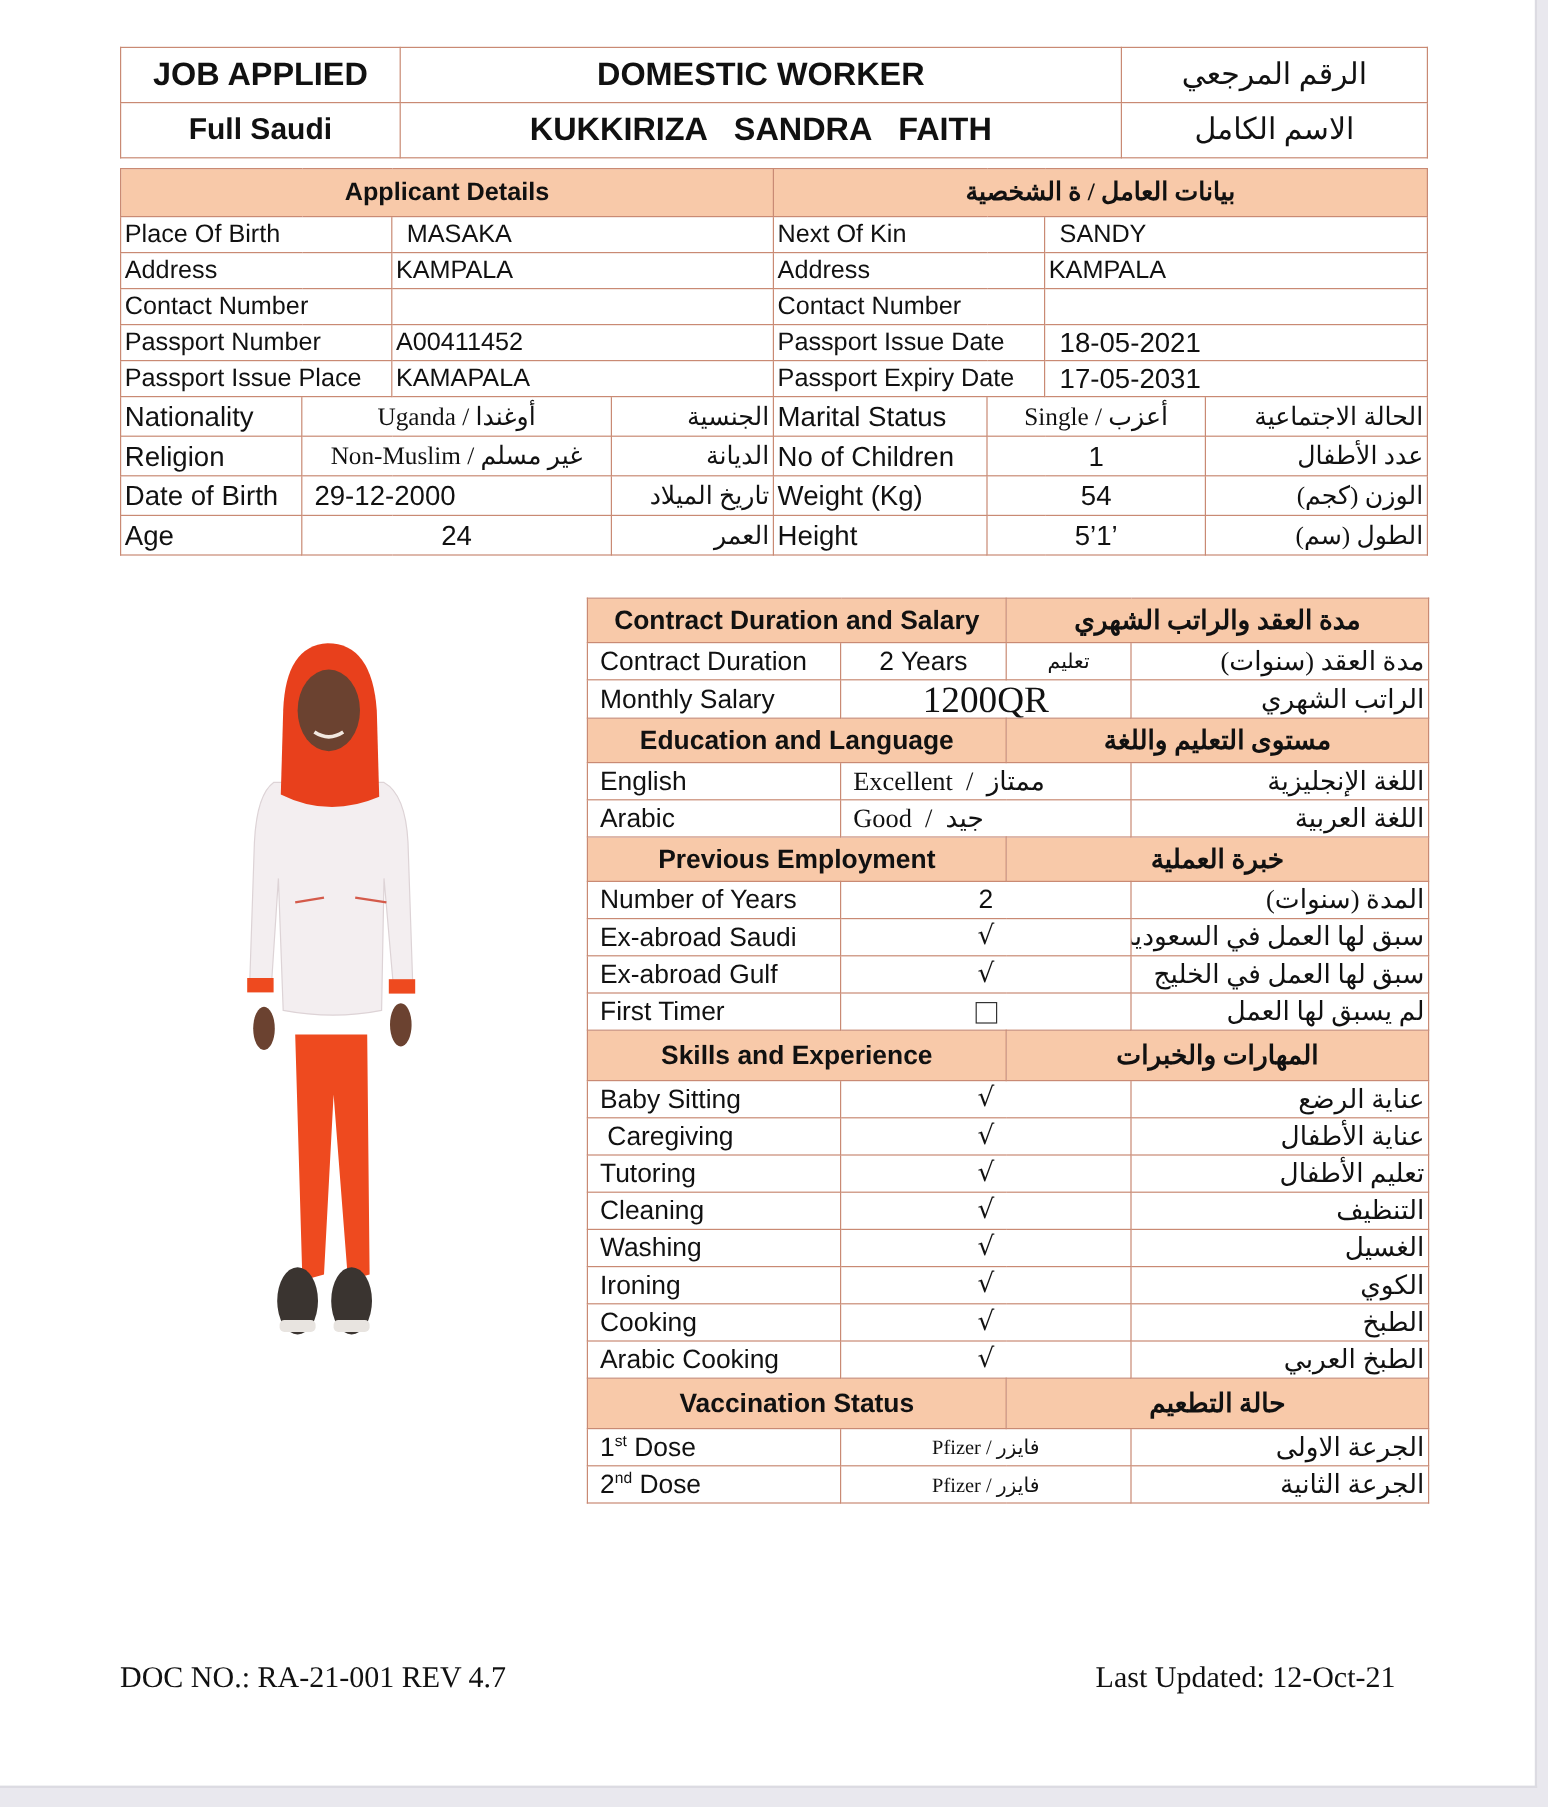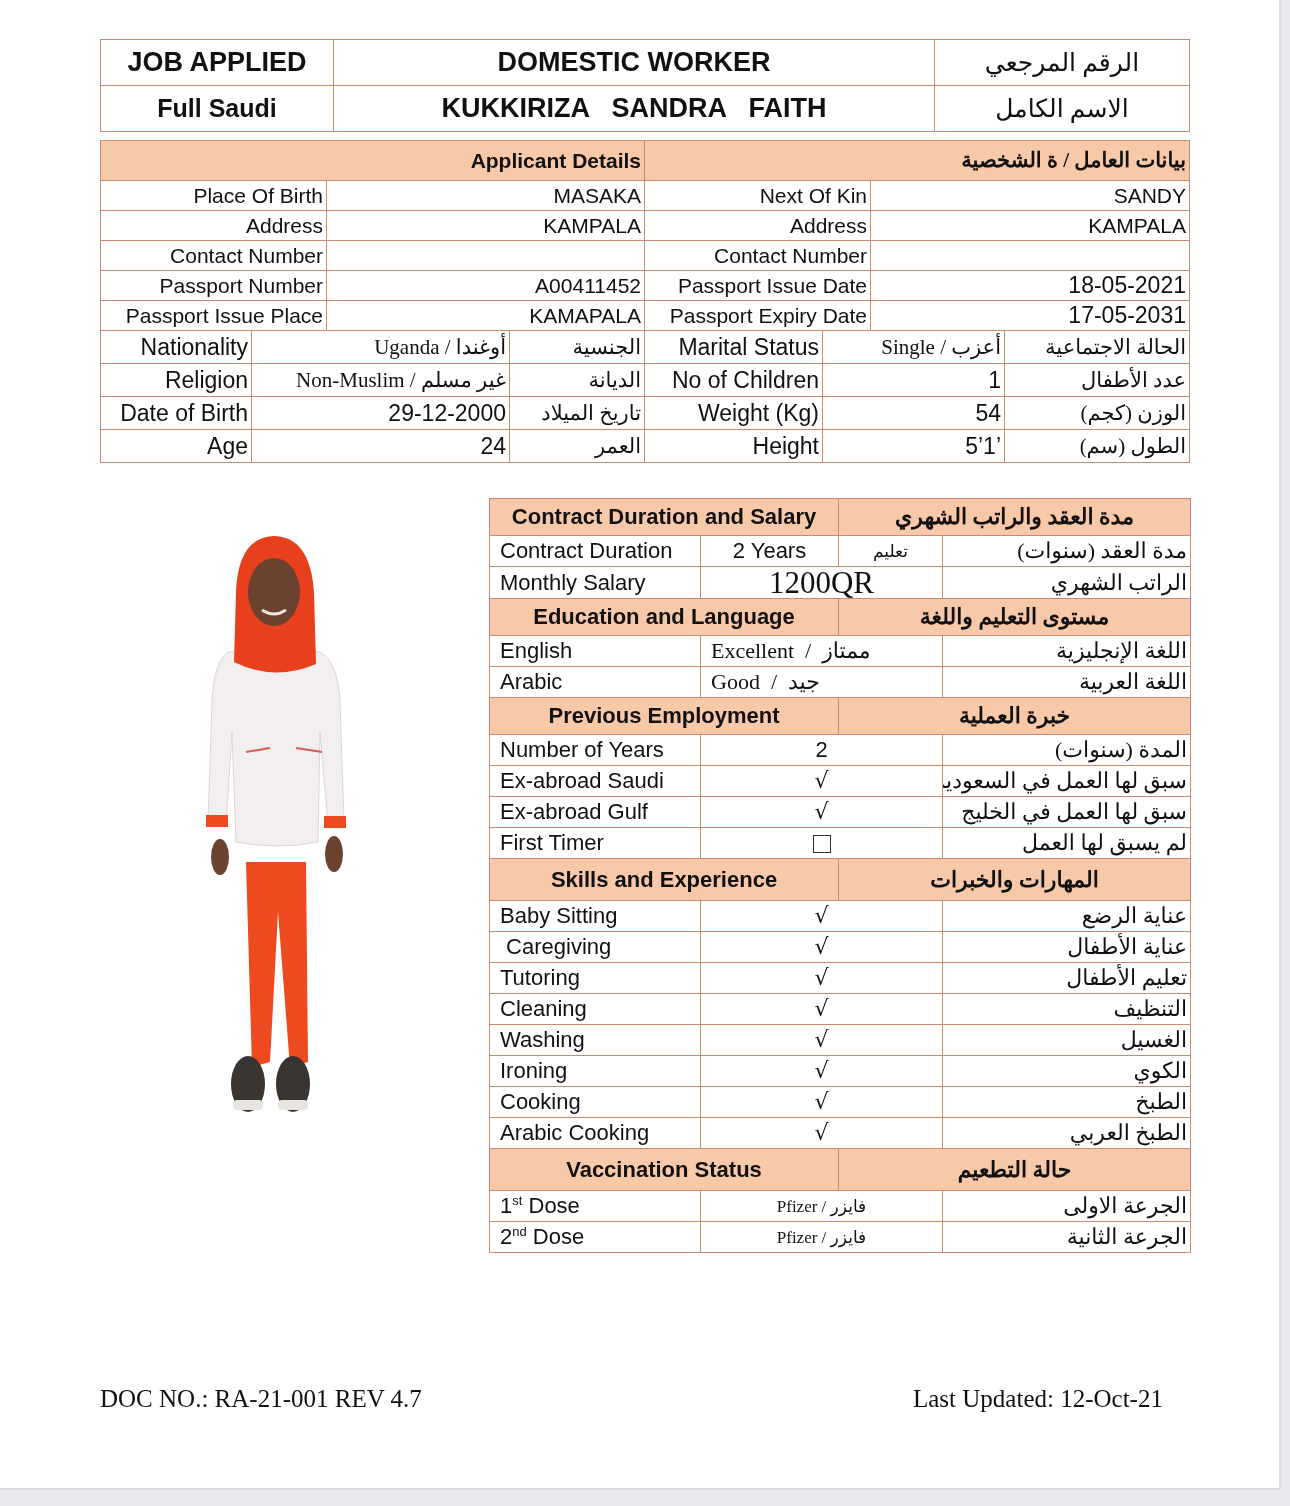--- a/index.html
+++ b/index.html
@@ -12,21 +12,21 @@
   .r { text-align:right; direction:rtl; }
   .ar { font-family:Liberation Serif, serif; }
   
   #top { left:100px; top:12px; width:1089px;margin-top:27px; }
   #top td { font-size:27px; font-weight:bold; height:45px; }
   #top td.ar { font-weight:normal; font-size:25px; }
   
   #app { left:100px; top:140px; width:1089px; }
   #app tr { height:30px; }
   #app tr.hdr { height:40px; }
-  #app td { font-size:21px;text-align:right; }
+  #app td { font-size:21px; }
   
   #right { left:489px; top:498px; width:701px; }
   #right td { font-size:22px; height:30px; }
   #right tr.hdr td { height:36px; }
   .sub { font-size:13px; vertical-align:super; line-height:0; }
   .small { font-size:17px !important; }
   .tick { font-family:"DejaVu Sans", sans-serif; font-size:20px; }
   .box { display:inline-block; width:16px; height:16px; border:1.5px solid #333; vertical-align:middle; }
   
   #photo { position:absolute; left:198px; top:532px; width:152px; height:590px; }

